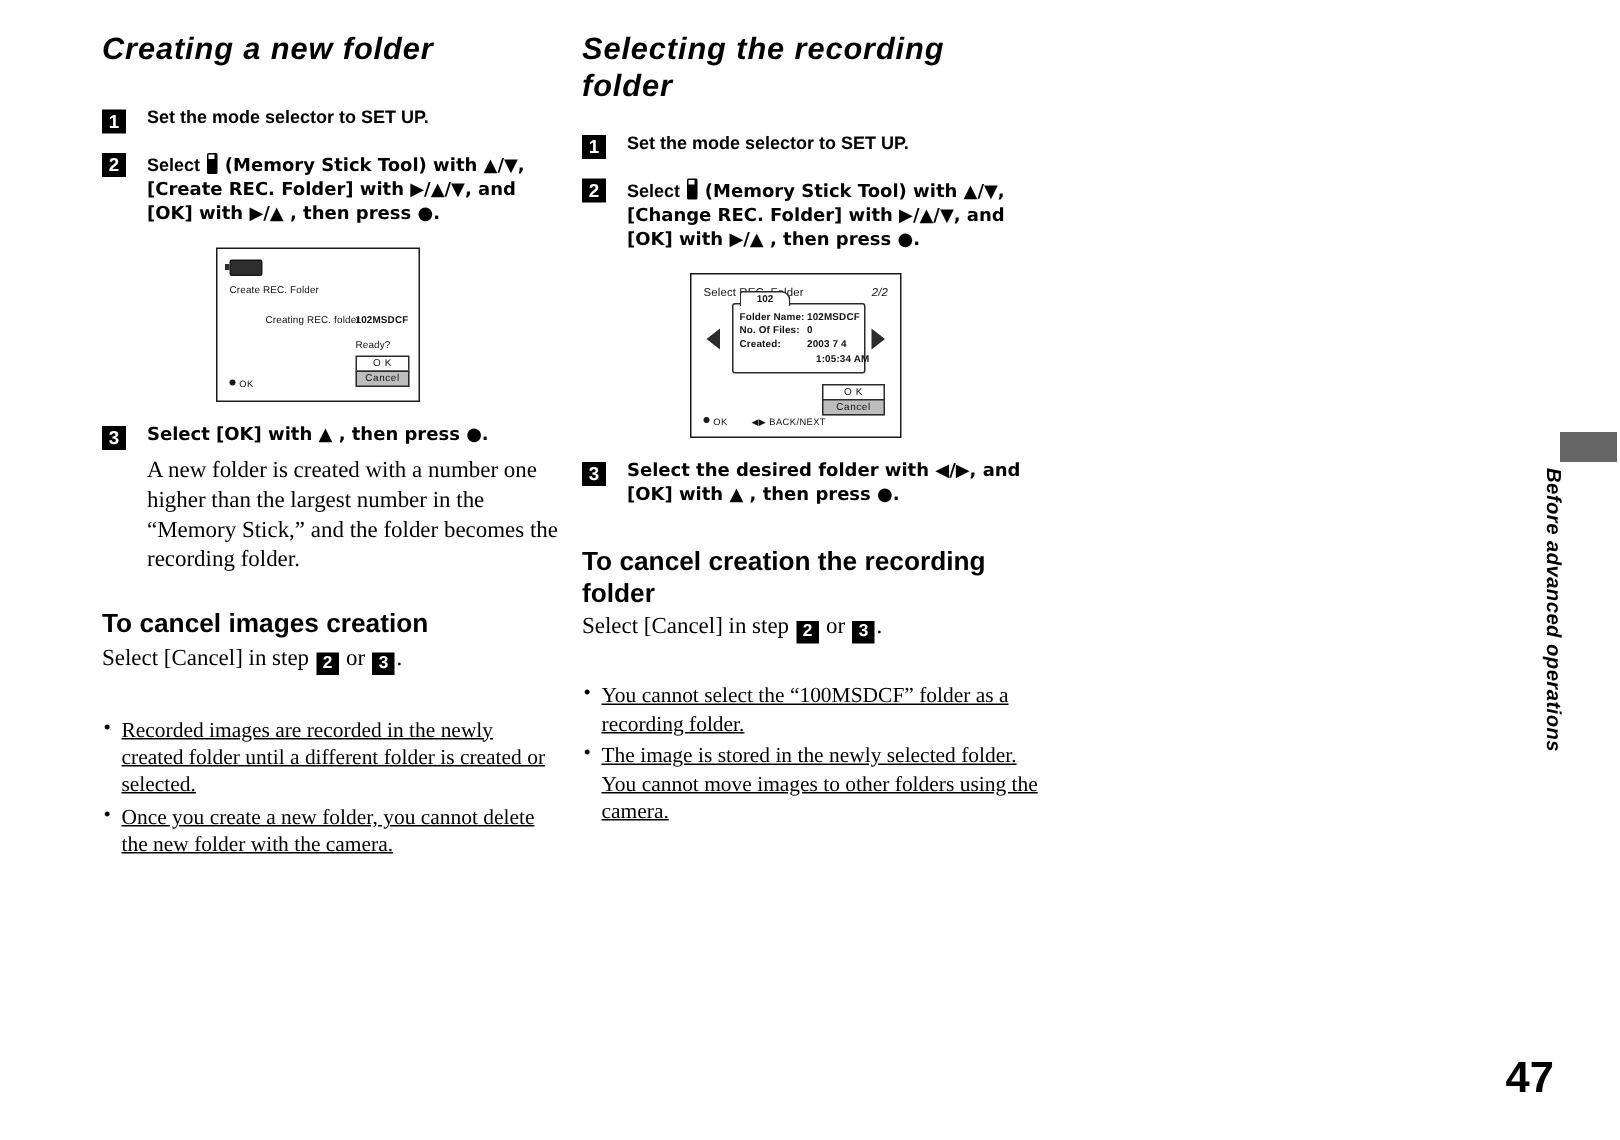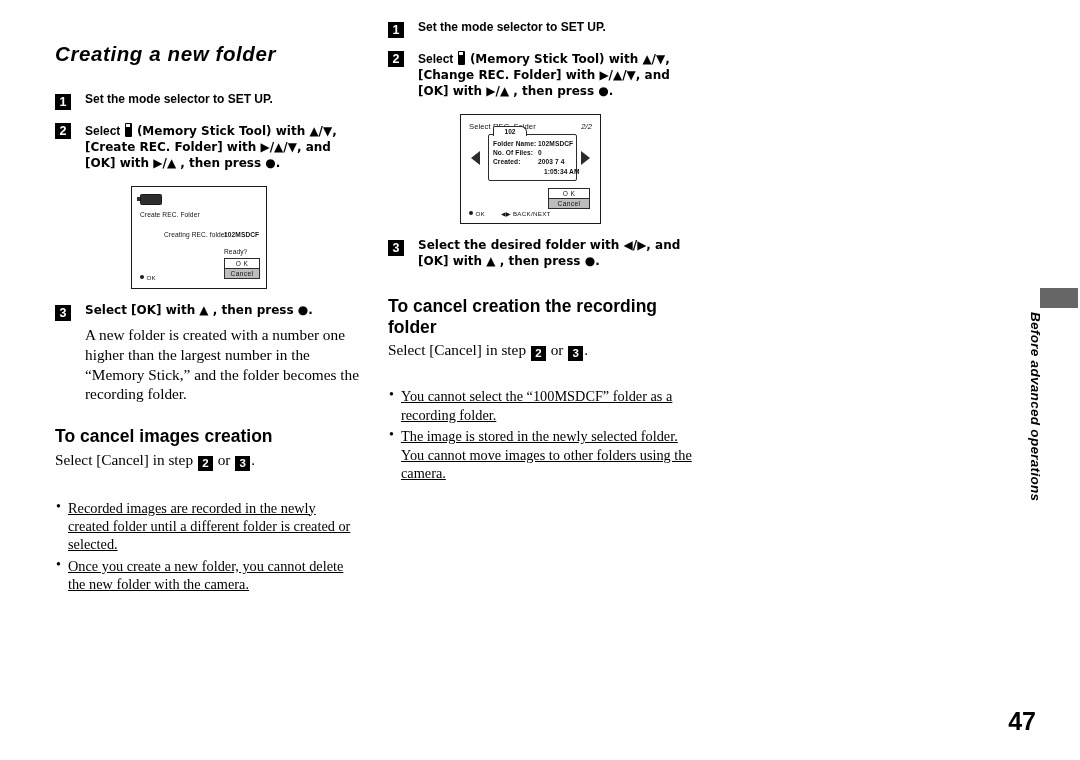--- a/index.html
+++ b/index.html
@@ -17,21 +17,21 @@
   }
 
   
   .page { position: absolute; inset: 0; }
 
   .col {
     position: absolute;
     top: 20px;
     width: 305px;
   }
-  .col-left  { left: 55px; margin-top: 21px; }
+  .col-left  { left: 68px; }
   .col-right { left: 388px; }
 
   
   .sec-title {
     font-family: "Liberation Sans", sans-serif;
     font-weight: bold;
     font-style: italic;
     font-size: 20.5px;
     letter-spacing: 0.6px;
     line-height: 1.22;
@@ -264,21 +264,21 @@
     text-orientation: mixed;
   }
 
   
   .page-num {
     position: absolute;
     right: 44px;
     bottom: 24px;
     font-family: "Liberation Sans", sans-serif;
     font-weight: bold;
-    font-size: 25px;
+    font-size: 29px;
   }
 </style>
 </head>
 <body>
 
 <div class="page">
 
   <div class="col col-left">
 
     <div class="sec-title">Creating a new folder</div>
@@ -318,20 +318,21 @@
     </div>
 
     <div class="notes" style="margin-top:28px;">
       <div class="note-item">Recorded images are recorded in the newly created folder until a different folder is created or selected.</div>
       <div class="note-item">Once you create a new folder, you cannot delete the new folder with the camera.</div>
     </div>
   </div>
 
   <div class="col col-right">
 
+    <div class="sec-title two-line">Selecting the recording folder</div>
 
     <div class="step">
       <span class="step-num">1</span>
       <div class="step-text">Set the mode selector to SET UP.</div>
     </div>
 
     <div class="step">
       <span class="step-num">2</span>
       <div class="step-text">
         <span>Select </span><span class="ms-icon"></span><span class="g"> (Memory Stick Tool) with ▲/▼, [Change REC. Folder] with ▶/▲/▼, and [OK] with ▶/▲ , then press ●.</span>

